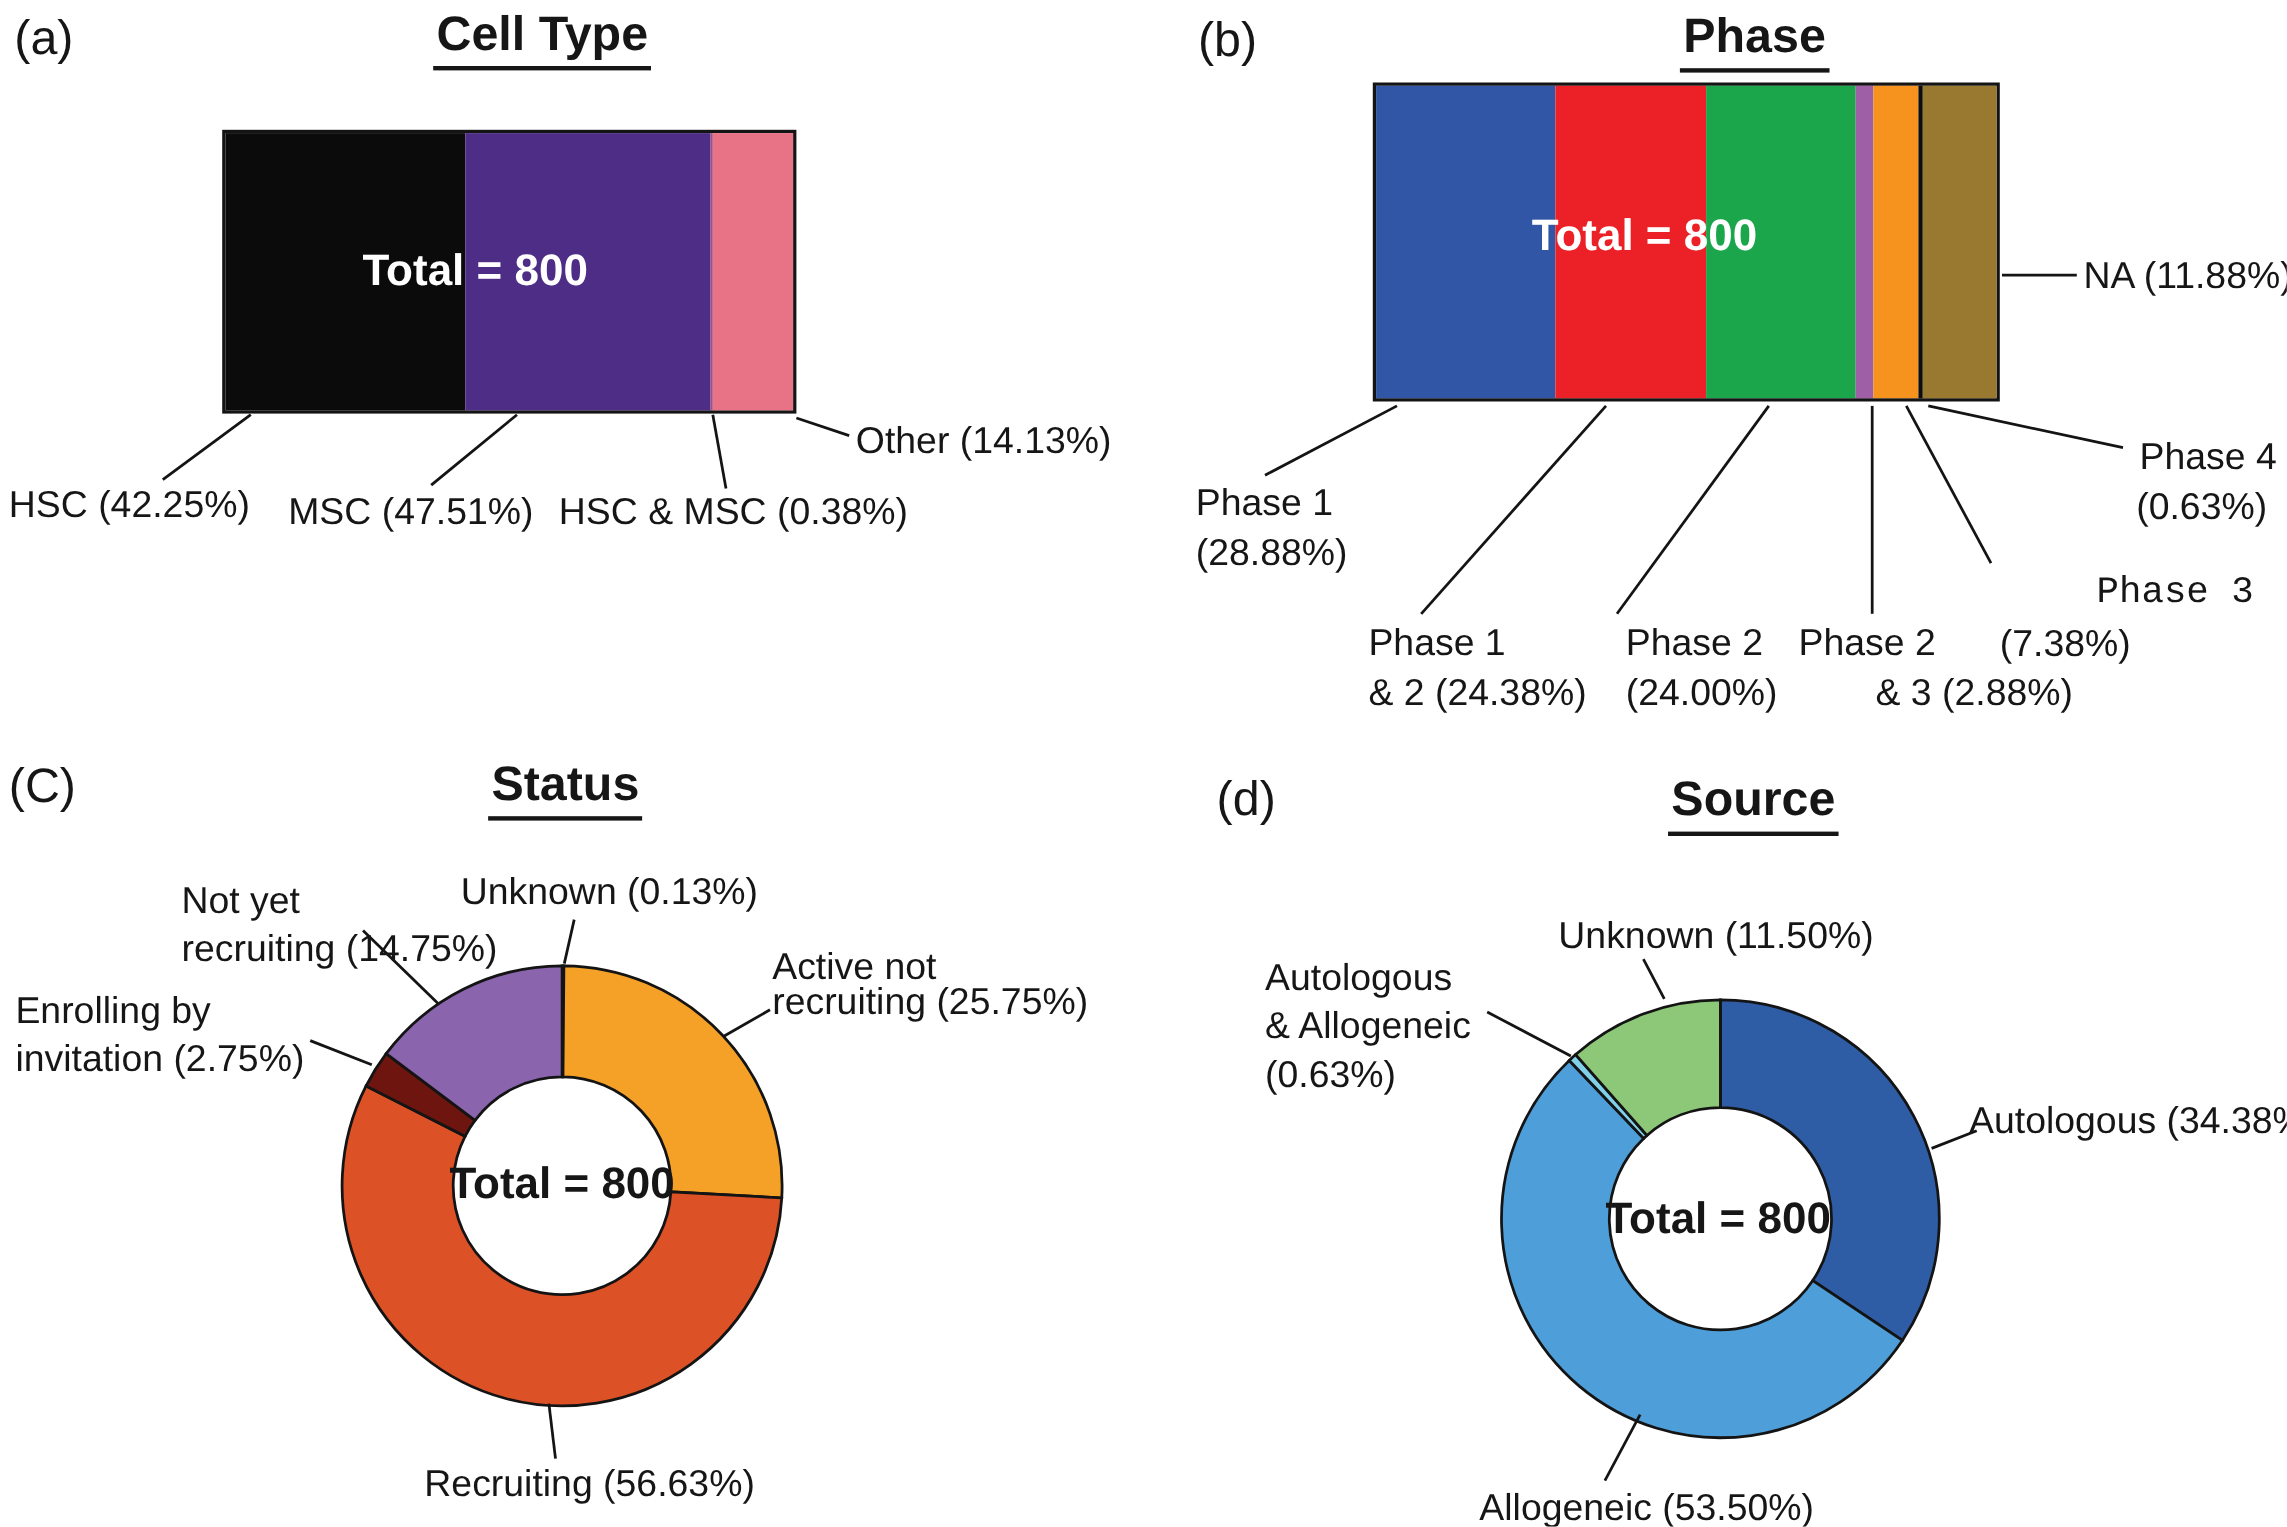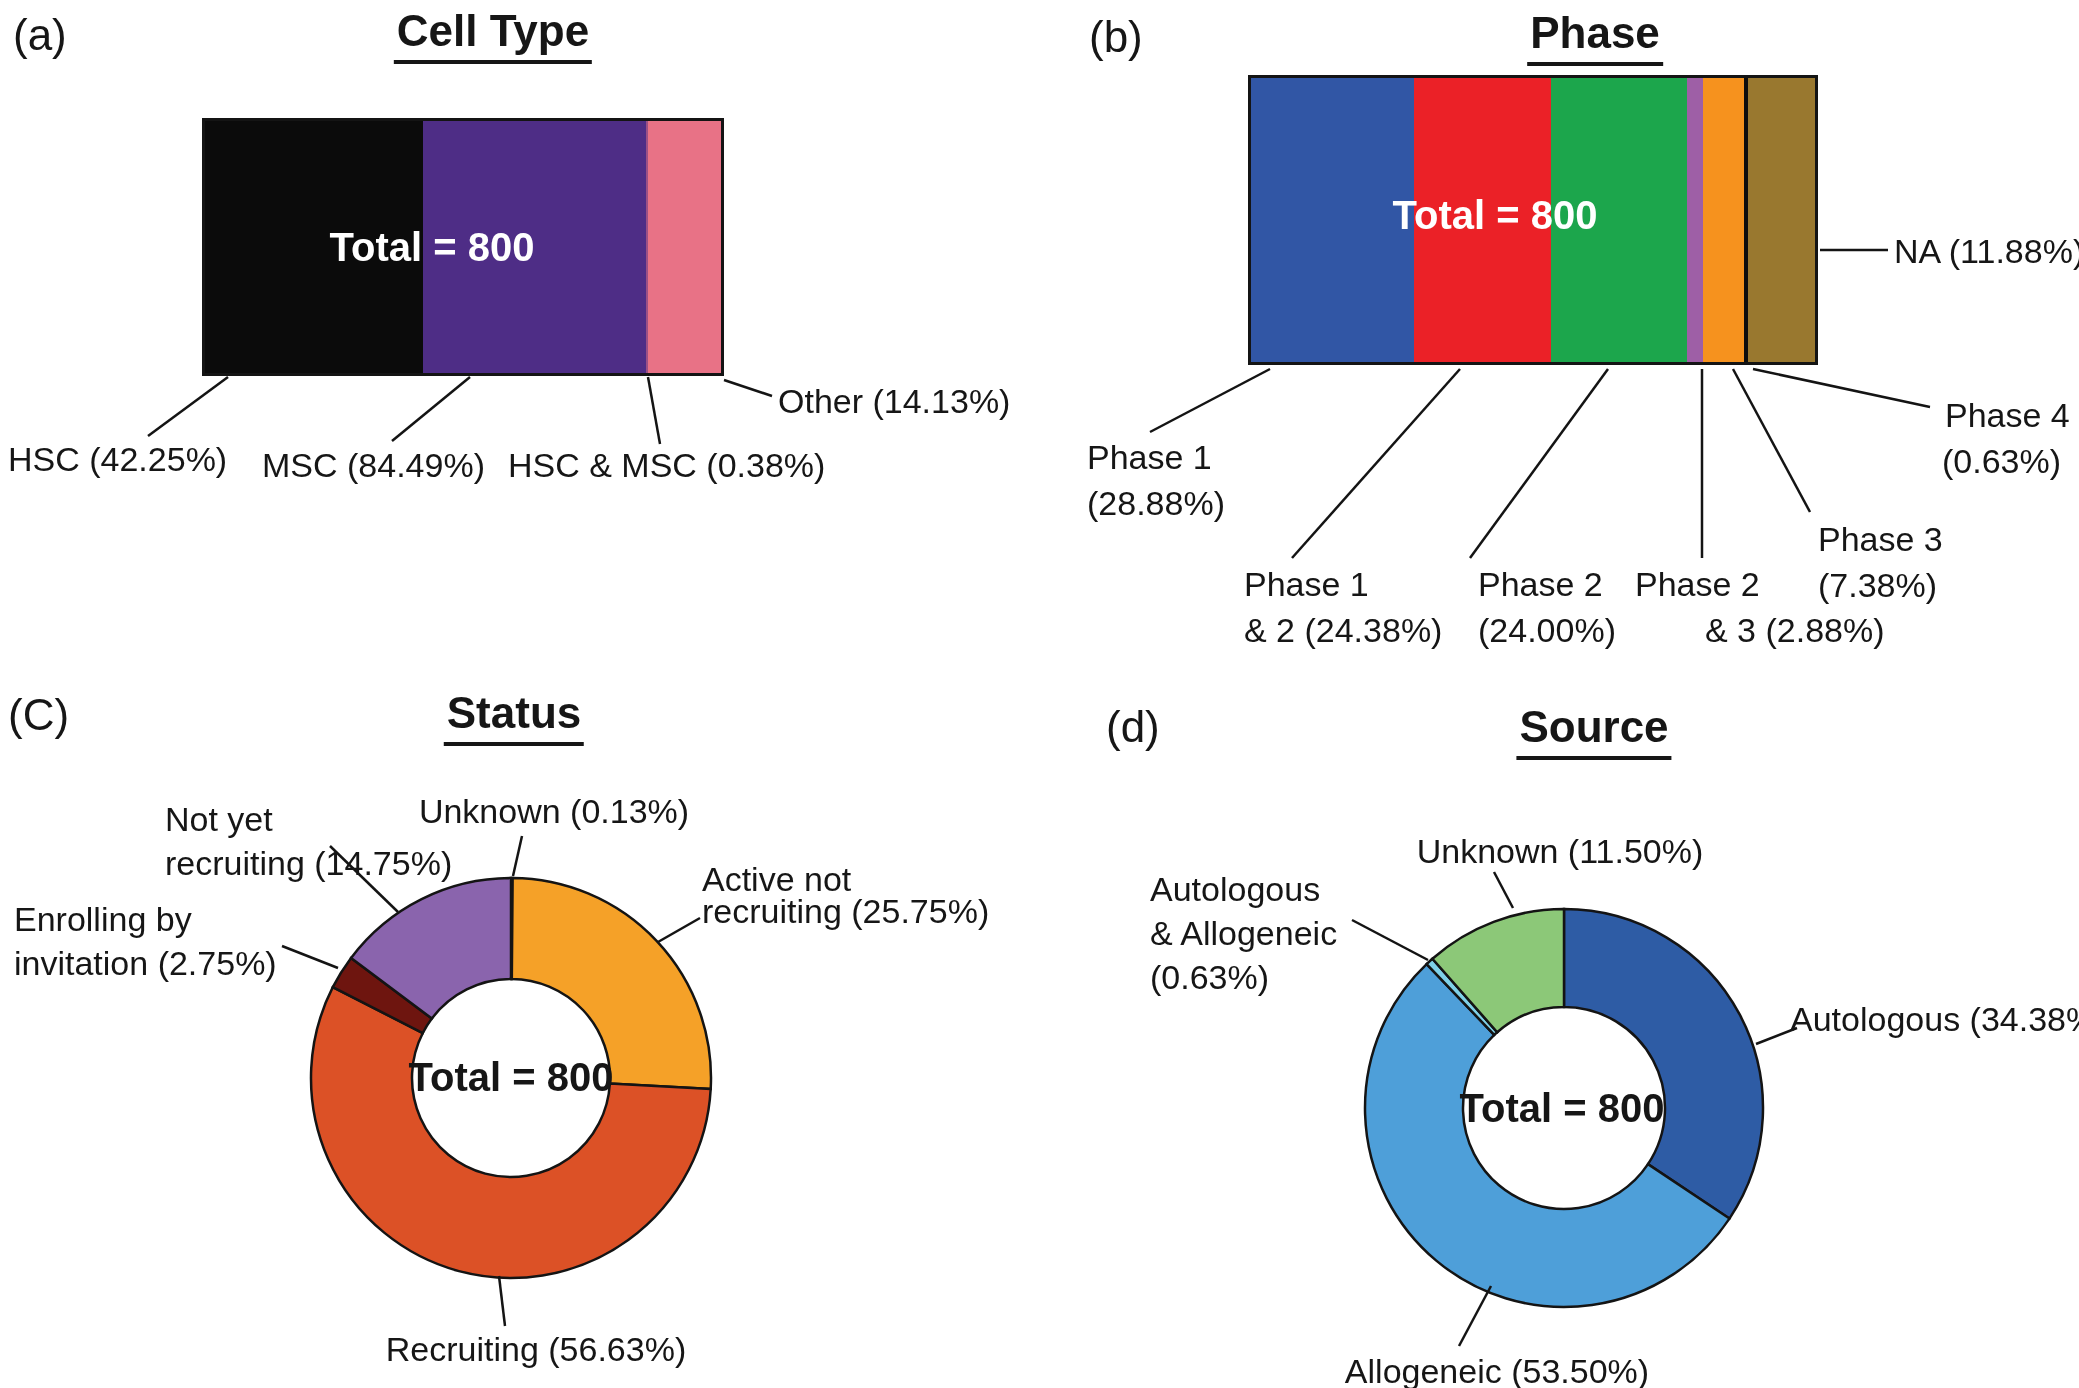--- a/index.html
+++ b/index.html
@@ -86,32 +86,32 @@
       <line x1="1352" y1="920" x2="1428" y2="960" stroke="#141414" stroke-width="2.5"></line>
       <line x1="1494" y1="872" x2="1513" y2="908" stroke="#141414" stroke-width="2.5"></line>
     </svg>
 
   <div class="total-label total-light" style="left:432px;top:247px">Total = 800</div>
   <div class="total-label total-light" style="left:1495px;top:215px">Total = 800</div>
   <div class="total-label total-dark" style="left:511px;top:1077px">Total = 800</div>
   <div class="total-label total-dark" style="left:1562px;top:1108px">Total = 800</div>
 
 <div class="chart-label" style="left: 8px; top: 440px;">HSC (42.25%)</div>
-    <div class="chart-label" style="left: 262px; top: 446px;">MSC (84.49%)</div>
+    <div class="chart-label" style="left: 262px; top: 446px;">MSC (47.51%)</div>
     <div class="chart-label" style="left: 508px; top: 446px;">HSC &amp; MSC (0.38%)</div>
     <div class="chart-label" style="left: 778px; top: 382px;">Other (14.13%)</div>
     <div class="chart-label" style="left: 1087px; top: 438px;">Phase 1</div>
     <div class="chart-label" style="left: 1087px; top: 484px;">(28.88%)</div>
     <div class="chart-label" style="left: 1244px; top: 565px;">Phase 1</div>
     <div class="chart-label" style="left: 1244px; top: 611px;">&amp; 2 (24.38%)</div>
     <div class="chart-label" style="left: 1478px; top: 565px;">Phase 2</div>
     <div class="chart-label" style="left: 1478px; top: 611px;">(24.00%)</div>
     <div class="chart-label" style="left: 1635px; top: 565px;">Phase 2</div>
     <div class="chart-label" style="left: 1705px; top: 611px;">&amp; 3 (2.88%)</div>
-    <div class="chart-label" style="left: 1818px; top: 520px;">Phase 3</div>
+    <div class="chart-label" style="left: 1906px; top: 520px; font-family: Liberation Mono, monospace;">Phase 3</div>
     <div class="chart-label" style="left: 1818px; top: 566px;">(7.38%)</div>
     <div class="chart-label" style="left: 1945px; top: 396px;">Phase 4</div>
     <div class="chart-label" style="left: 1942px; top: 442px;">(0.63%)</div>
     <div class="chart-label" style="left: 1894px; top: 232px;">NA (11.88%)</div>
     <div class="chart-label ctr" style="left: 554px; top: 792px;">Unknown (0.13%)</div>
     <div class="chart-label" style="left: 702px; top: 848px; margin-top: 12px;">Active not</div>
     <div class="chart-label" style="left: 702px; top: 892px;">recruiting (25.75%)</div>
     <div class="chart-label ctr" style="left: 536px; top: 1330px; text-align: right;">Recruiting (56.63%)</div>
     <div class="chart-label" style="left: 14px; top: 900px;">Enrolling by</div>
     <div class="chart-label" style="left: 14px; top: 944px;">invitation (2.75%)</div>

